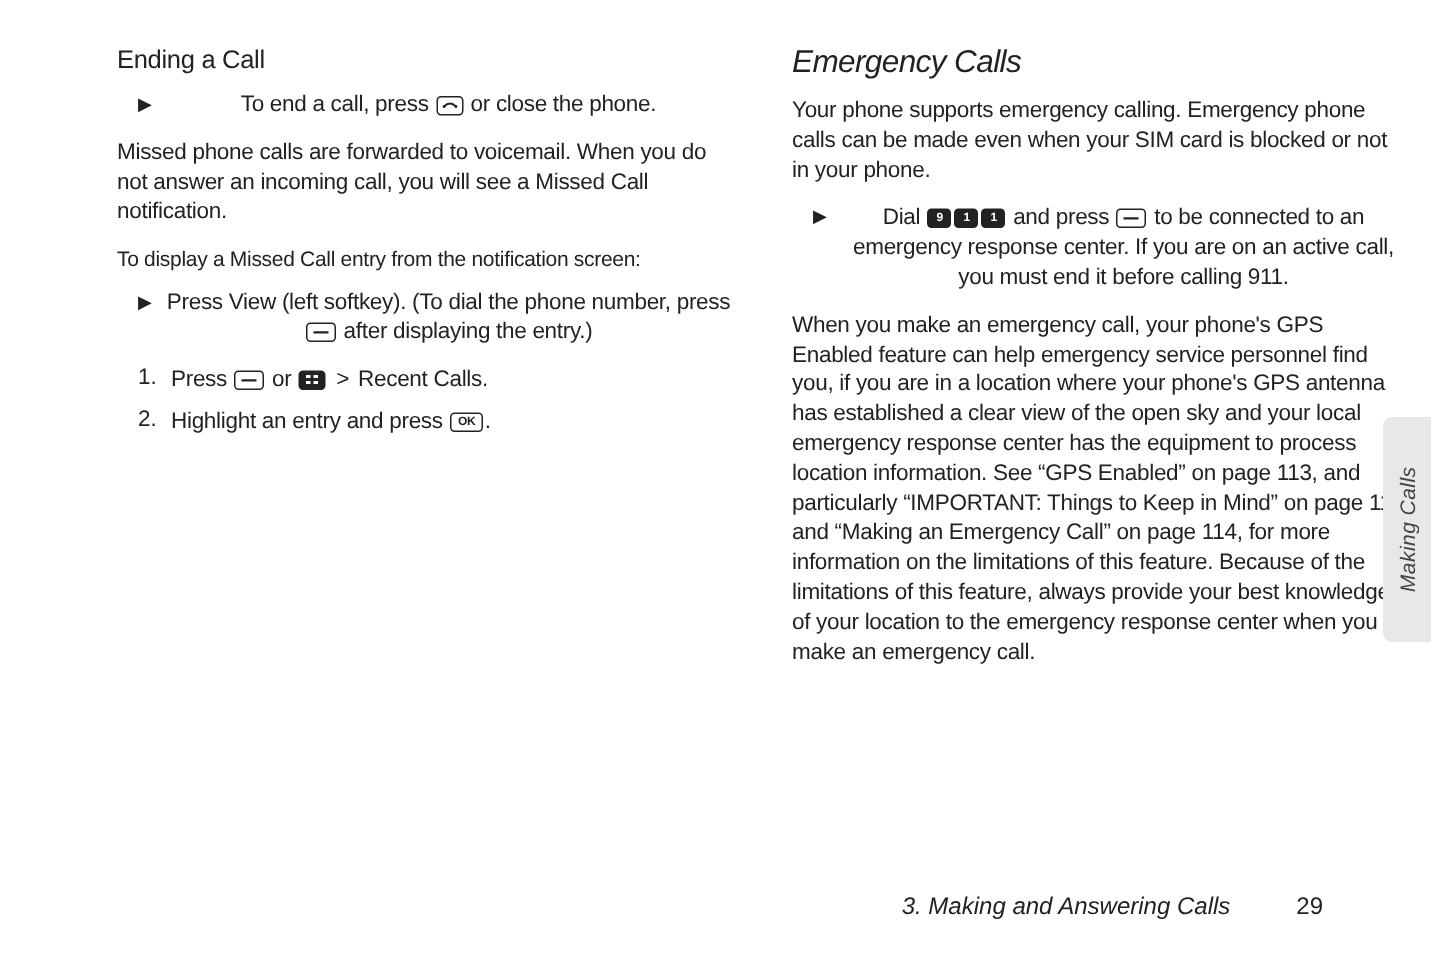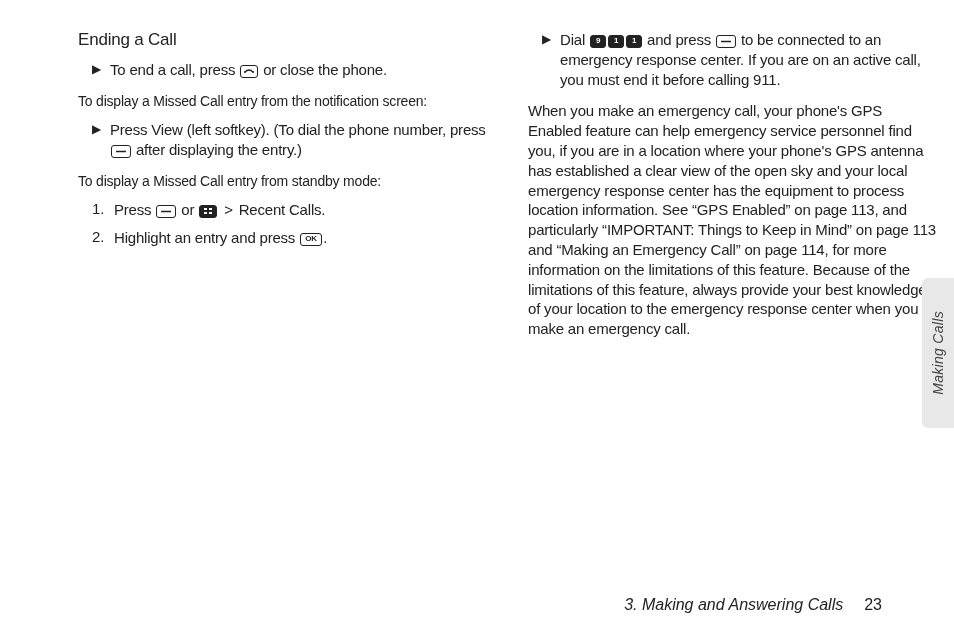--- a/index.html
+++ b/index.html
@@ -61,20 +61,21 @@
       width: 18px;
       flex-shrink: 0;
       font-size: 12px;
       padding-top: 2px;
     }
     .bullet-text {
       flex: 1;
       font-size: 15px;
       line-height: 1.32;
       letter-spacing: -0.2px;
+      text-align: center;
     }
     .numbered-row {
       display: flex;
       margin-bottom: 8px;
       padding-left: 14px;
     }
     .num-marker {
       width: 22px;
       flex-shrink: 0;
       font-size: 15px;
@@ -139,21 +140,21 @@
     }
     .footer {
       position: absolute;
       bottom: 22px;
       right: 72px;
       font-style: italic;
       font-size: 16px;
       color: #222;
       display: flex;
       align-items: baseline;
-      gap: 21px;
+      gap: 44px;
     }
     .footer-page {
       font-style: normal;
     }
     .gt {
       font-weight: normal;
       margin: 0 2px;
     }
   </style>
 </head>
@@ -172,35 +173,35 @@
             <svg width="10" height="7" viewBox="0 0 10 7">
               <path d="M1 4 Q5 0 9 4" stroke="#222" stroke-width="1.2" fill="none"></path>
               <circle cx="1" cy="4" r="1" fill="#222"></circle>
               <circle cx="9" cy="4" r="1" fill="#222"></circle>
             </svg>
           </span><span> or close the phone.</span>
       </div>
     </div>
 
 
+    <div class="para">Missed phone calls are forwarded to voicemail. When you do not answer an incoming call, you will see a Missed Call notification.</div>
 
     <div class="intro-sans">To display a Missed Call entry from the notification screen:</div>
 
     <div class="bullet-row">
       <div class="bullet-marker">▶</div>
       <div class="bullet-text">
         <span>Press </span><span class="bold">View</span><span> (left softkey). (To dial the phone number, press </span><span class="key-icon">
             <svg width="12" height="5" viewBox="0 0 12 5">
               <line x1="1" y1="2.5" x2="11" y2="2.5" stroke="#222" stroke-width="1.5"></line>
             </svg>
           </span><span> after displaying the entry.)</span>
       </div>
     </div>
 
-    <div class="intro-sans">To display a Missed Call entry from standby mode:</div>
 
     <div class="numbered-row">
       <div class="num-marker">1.</div>
       <div class="num-text">
         <span>Press </span><span class="key-icon">
             <svg width="12" height="5" viewBox="0 0 12 5">
               <line x1="1" y1="2.5" x2="11" y2="2.5" stroke="#222" stroke-width="1.5"></line>
             </svg>
           </span><span> or </span><span class="key-icon dark">
             <svg width="10" height="8" viewBox="0 0 10 8">
@@ -217,21 +218,23 @@
       <div class="num-marker">2.</div>
       <div class="num-text">
         <span>Highlight an entry and press </span><span class="key-icon key-wide">OK</span><span>.</span>
       </div>
     </div>
 
   </div>
 
   <div class="column">
 
-
+    <div class="heading-italic">Emergency Calls</div>
+
+    <div class="para">Your phone supports emergency calling. Emergency phone calls can be made even when your SIM card is blocked or not in your phone.</div>
 
     <div class="bullet-row">
       <div class="bullet-marker">▶</div>
       <div class="bullet-text">
         <span>Dial </span><span class="key-icon dark">9</span><span class="key-icon dark">1</span><span class="key-icon dark">1</span><span> and press </span><span class="key-icon">
             <svg width="12" height="5" viewBox="0 0 12 5">
               <line x1="1" y1="2.5" x2="11" y2="2.5" stroke="#222" stroke-width="1.5"></line>
             </svg>
           </span><span> to be connected to an emergency response center. If you are on an active call, you must end it before calling 911.</span>
       </div>
@@ -242,14 +245,14 @@
   </div>
 
 </div>
 
 <div class="side-tab">
   <span>Making Calls</span>
 </div>
 
 <div class="footer">
   <span>3. Making and Answering Calls</span>
-  <span class="footer-page">23</span>
+  <span class="footer-page">29</span>
 </div>
 
 </body></html>

